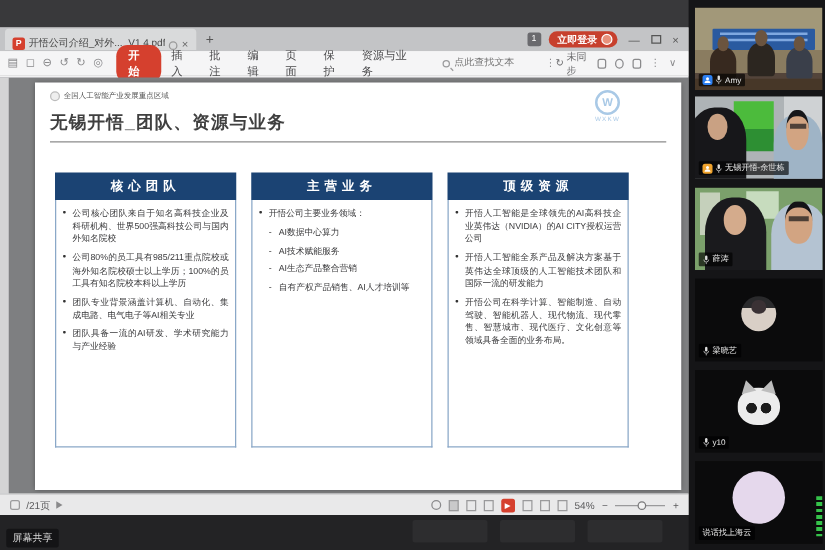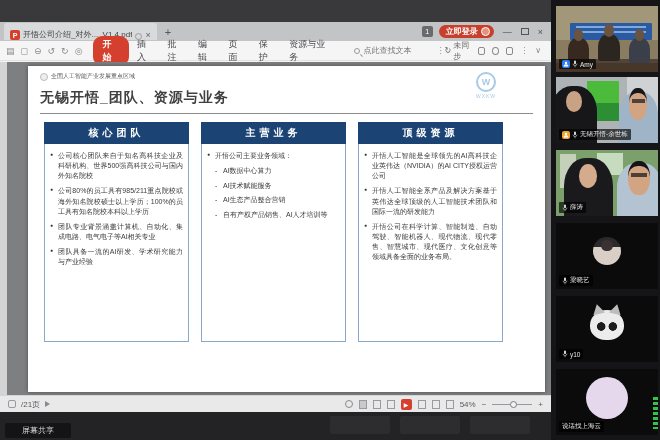--- a/index.html
+++ b/index.html
@@ -50,21 +50,21 @@
   .slide { position:absolute; left:28px; top:4px; width:517px; height:326px; background:#fff; box-shadow:0 0 4px rgba(0,0,0,.4); }
   .eyebrow { position:absolute; left:12px; top:6px; display:flex; align-items:center; gap:3px; }
   .eyebrow-logo { width:8px; height:8px; border:1px solid #bbb; border-radius:50%; background:#eee; }
   .eyebrow-text { font-size:6px; color:#555; }
   .slide-title { position:absolute; left:12px; top:23px; font-size:14px; font-weight:bold; color:#404040; letter-spacing:1px; }
   .title-rule { position:absolute; left:12px; right:12px; top:47px; height:1px; background:#8c8c8c; }
   .wxkw { position:absolute; right:44px; top:6px; width:30px; text-align:center; }
   .wxkw-ci { width:20px; height:20px; border:2px solid #a9c9e6; border-radius:50%; margin:0 auto; color:#a9c9e6; font-size:9px; font-weight:bold; line-height:17px; }
   .wxkw-tx { font-size:5px; color:#a9c9e6; letter-spacing:1px; margin-top:1px; }
 
-  .cols { position:absolute; left:16px; top:56px; display:flex; gap:12px; }
+  .cols { position:absolute; left:16px; top:72px; display:flex; gap:12px; }
   .col { width:145px; }
   .col-head { height:22px; background:#1b4373; color:#fff; font-size:10px; font-weight:bold; letter-spacing:4px; display:flex; align-items:center; justify-content:center; }
   .col-body { height:198px; border:1px solid #8aa8c8; border-top:none; background:#fff; padding:7px 5px 0 5px; }
   .b { position:relative; padding-left:8px; font-size:7px; color:#3a3a3c; line-height:1.45; margin-bottom:5px; text-align:justify; }
   .b::before { content:"●"; position:absolute; left:0; top:0; font-size:5px; color:#333; }
   .d { position:relative; padding-left:16px; font-size:7px; color:#3a3a3c; line-height:1.5; margin-bottom:4px; }
   .d::before { content:"-"; position:absolute; left:8px; top:0; color:#333; }
 
   
   .statusbar { position:absolute; left:0; top:373px; width:100%; height:17px; background:#e9e9ea; border-top:1px solid #d4d4d5; display:flex; align-items:center; padding:0 8px; font-size:8px; color:#5a5a5c; }
@@ -72,21 +72,21 @@
   .sb-arrow { width:0; height:0; border-top:3px solid transparent; border-bottom:3px solid transparent; border-left:5px solid #8a8a8c; margin-left:5px; }
   .sb-right { margin-left:auto; display:flex; align-items:center; gap:6px; }
   .sb-sq { width:8px; height:9px; border:1px solid #9a9a9c; }
   .sb-sq.active { background:#c9c9ca; }
   .sb-play { width:11px; height:11px; background:#d5402e; color:#fff; font-size:6px; display:flex; align-items:center; justify-content:center; border-radius:2px; }
   .slider { width:40px; height:1px; background:#9a9a9c; position:relative; }
   .knob { position:absolute; left:18px; top:-3px; width:7px; height:7px; border:1px solid #7a7a7c; border-radius:50%; background:#f2f2f2; }
 
   
   .bottom-strip { position:absolute; left:0; top:412px; width:551px; height:28px; background:#232325; }
-  .share-tag { position:absolute; left:5px; top:11px; background:#141416; color:#d8d8d8; font-size:8px; padding:2px 17px; border-radius:2px; }
+  .share-tag { position:absolute; left:5px; top:11px; background:#141416; color:#d8d8d8; font-size:8px; padding:2px 5px; border-radius:2px; }
   .tb-ghost { position:absolute; top:4px; height:18px; background:#2d2d2f; border-radius:2px; }
 
   
   .sidebar { position:absolute; left:551px; top:0; width:109px; height:440px; background:#151517; }
   .tile { position:absolute; left:5px; width:102px; height:66px; background:#0c0c0d; overflow:hidden; }
   .tag { position:absolute; left:3px; bottom:3px; display:flex; align-items:center; gap:2px; background:rgba(0,0,0,.65); padding:1px 3px; border-radius:1px; }
   .tag .nm { font-size:6.5px; color:#e8e8e8; white-space:nowrap; }
   .pbadge { width:8px; height:8px; border-radius:2px; display:flex; align-items:center; justify-content:center; flex:0 0 auto; }
   .mic svg { display:block; }
 

